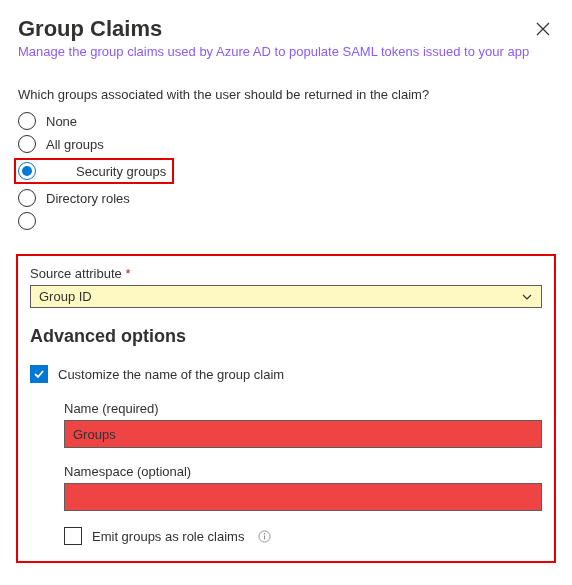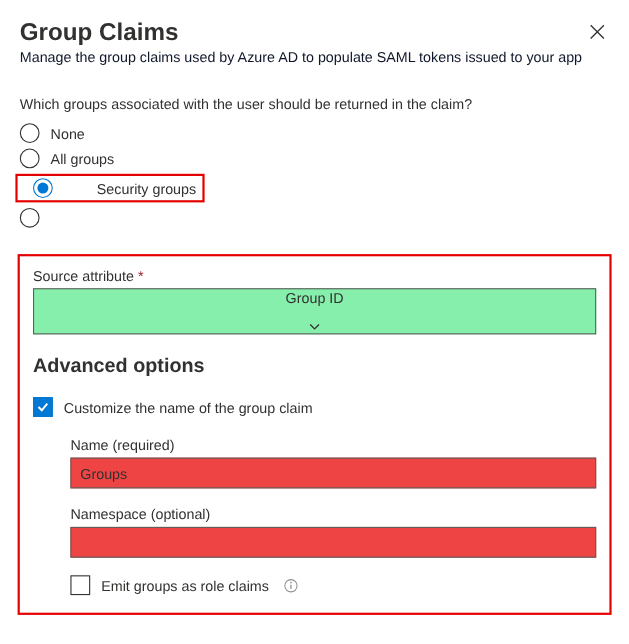--- a/index.html
+++ b/index.html
@@ -8,44 +8,43 @@
       font-size: 13px;
       color: #323130;
       background: #fff;
       width: 572px;
       height: 585px;
       padding: 16px 18px;
       position: relative;
     }
     .header-row { display: flex; justify-content: space-between; align-items: center; }
     .title { font-size: 22px; font-weight: 600; color: #323130; margin-bottom: 2px; }
-    .subtitle { font-size: 13px; color: #0f172a; margin-bottom: 28px; }
+    .subtitle { font-size: 13px; color: #8b5cf6; margin-bottom: 28px; }
     .close-btn { font-size: 18px; color: #323130; cursor: pointer; background: none; border: none; line-height: 1; padding: 4px; }
     .question { font-size: 13px; color: #323130; margin-bottom: 10px; }
     .radio-group { display: flex; flex-direction: column; gap: 5px; margin-bottom: 24px; }
     .radio-row { display: flex; align-items: center; gap: 10px; cursor: pointer; }
-    .radio-row.hl { border: 2px solid #e50000; padding: 2px 6px 2px 14px; margin-left: -4px; width: fit-content; gap: 40px; }
+    .radio-row.hl { border: 2px solid #e50000; padding: 2px 6px 2px 2px; margin-left: -4px; width: fit-content; gap: 40px; }
     .radio-circle {
       width: 18px; height: 18px; border-radius: 50%;
       border: 1px solid #323130; display: flex; align-items: center; justify-content: center;
       flex-shrink: 0;
     }
     .radio-circle.selected { border-color: #0078d4; }
     .radio-dot { width: 10px; height: 10px; border-radius: 50%; background: #0078d4; }
     .radio-label { font-size: 13px; color: #323130; }
 
     .highlight-box { border: 2px solid #e50000; padding: 10px 12px 16px 12px; margin-left: -2px; margin-right: -2px; }
 
     .field-label { font-size: 13px; color: #323130; margin-bottom: 4px; }
     .req { color: #a4262c; }
     .select-wrap {
-      border: 1px solid #605e5c; height: 42px; display: flex; align-items: center;
+      border: 1px solid #605e5c; height: 23px; display: flex; align-items: center;
       padding: 0 8px; justify-content: space-between; cursor: pointer; margin-bottom: 18px;
-      background: #86efac;
-      flex-direction: column;
+      background: #fef9c3;
     }
     .chevron { width: 12px; height: 12px; }
 
     .section-title { font-size: 18px; font-weight: 700; margin-bottom: 18px; color: #323130; }
 
     .checkbox-row { display: flex; align-items: center; gap: 10px; margin-bottom: 18px; cursor: pointer; }
     .checkbox-box {
       width: 18px; height: 18px; display: flex; align-items: center; justify-content: center;
       flex-shrink: 0;
     }
@@ -89,20 +88,24 @@
     <span class="radio-label">All groups</span>
   </label>
   <label class="radio-row hl">
     <span class="radio-circle selected">
         <span class="radio-dot"></span>
       </span>
     <span class="radio-label">Security groups</span>
   </label>
   <label class="radio-row">
     <span class="radio-circle"></span>
+    <span class="radio-label">Directory roles</span>
+  </label>
+  <label class="radio-row">
+    <span class="radio-circle"></span>
   </label>
 </div>
 
 <div class="highlight-box">
 
   <div class="field-label">
     <span>Source attribute</span> <span class="req">*</span>
   </div>
   <div class="select-wrap">
     <span>Group ID</span>

